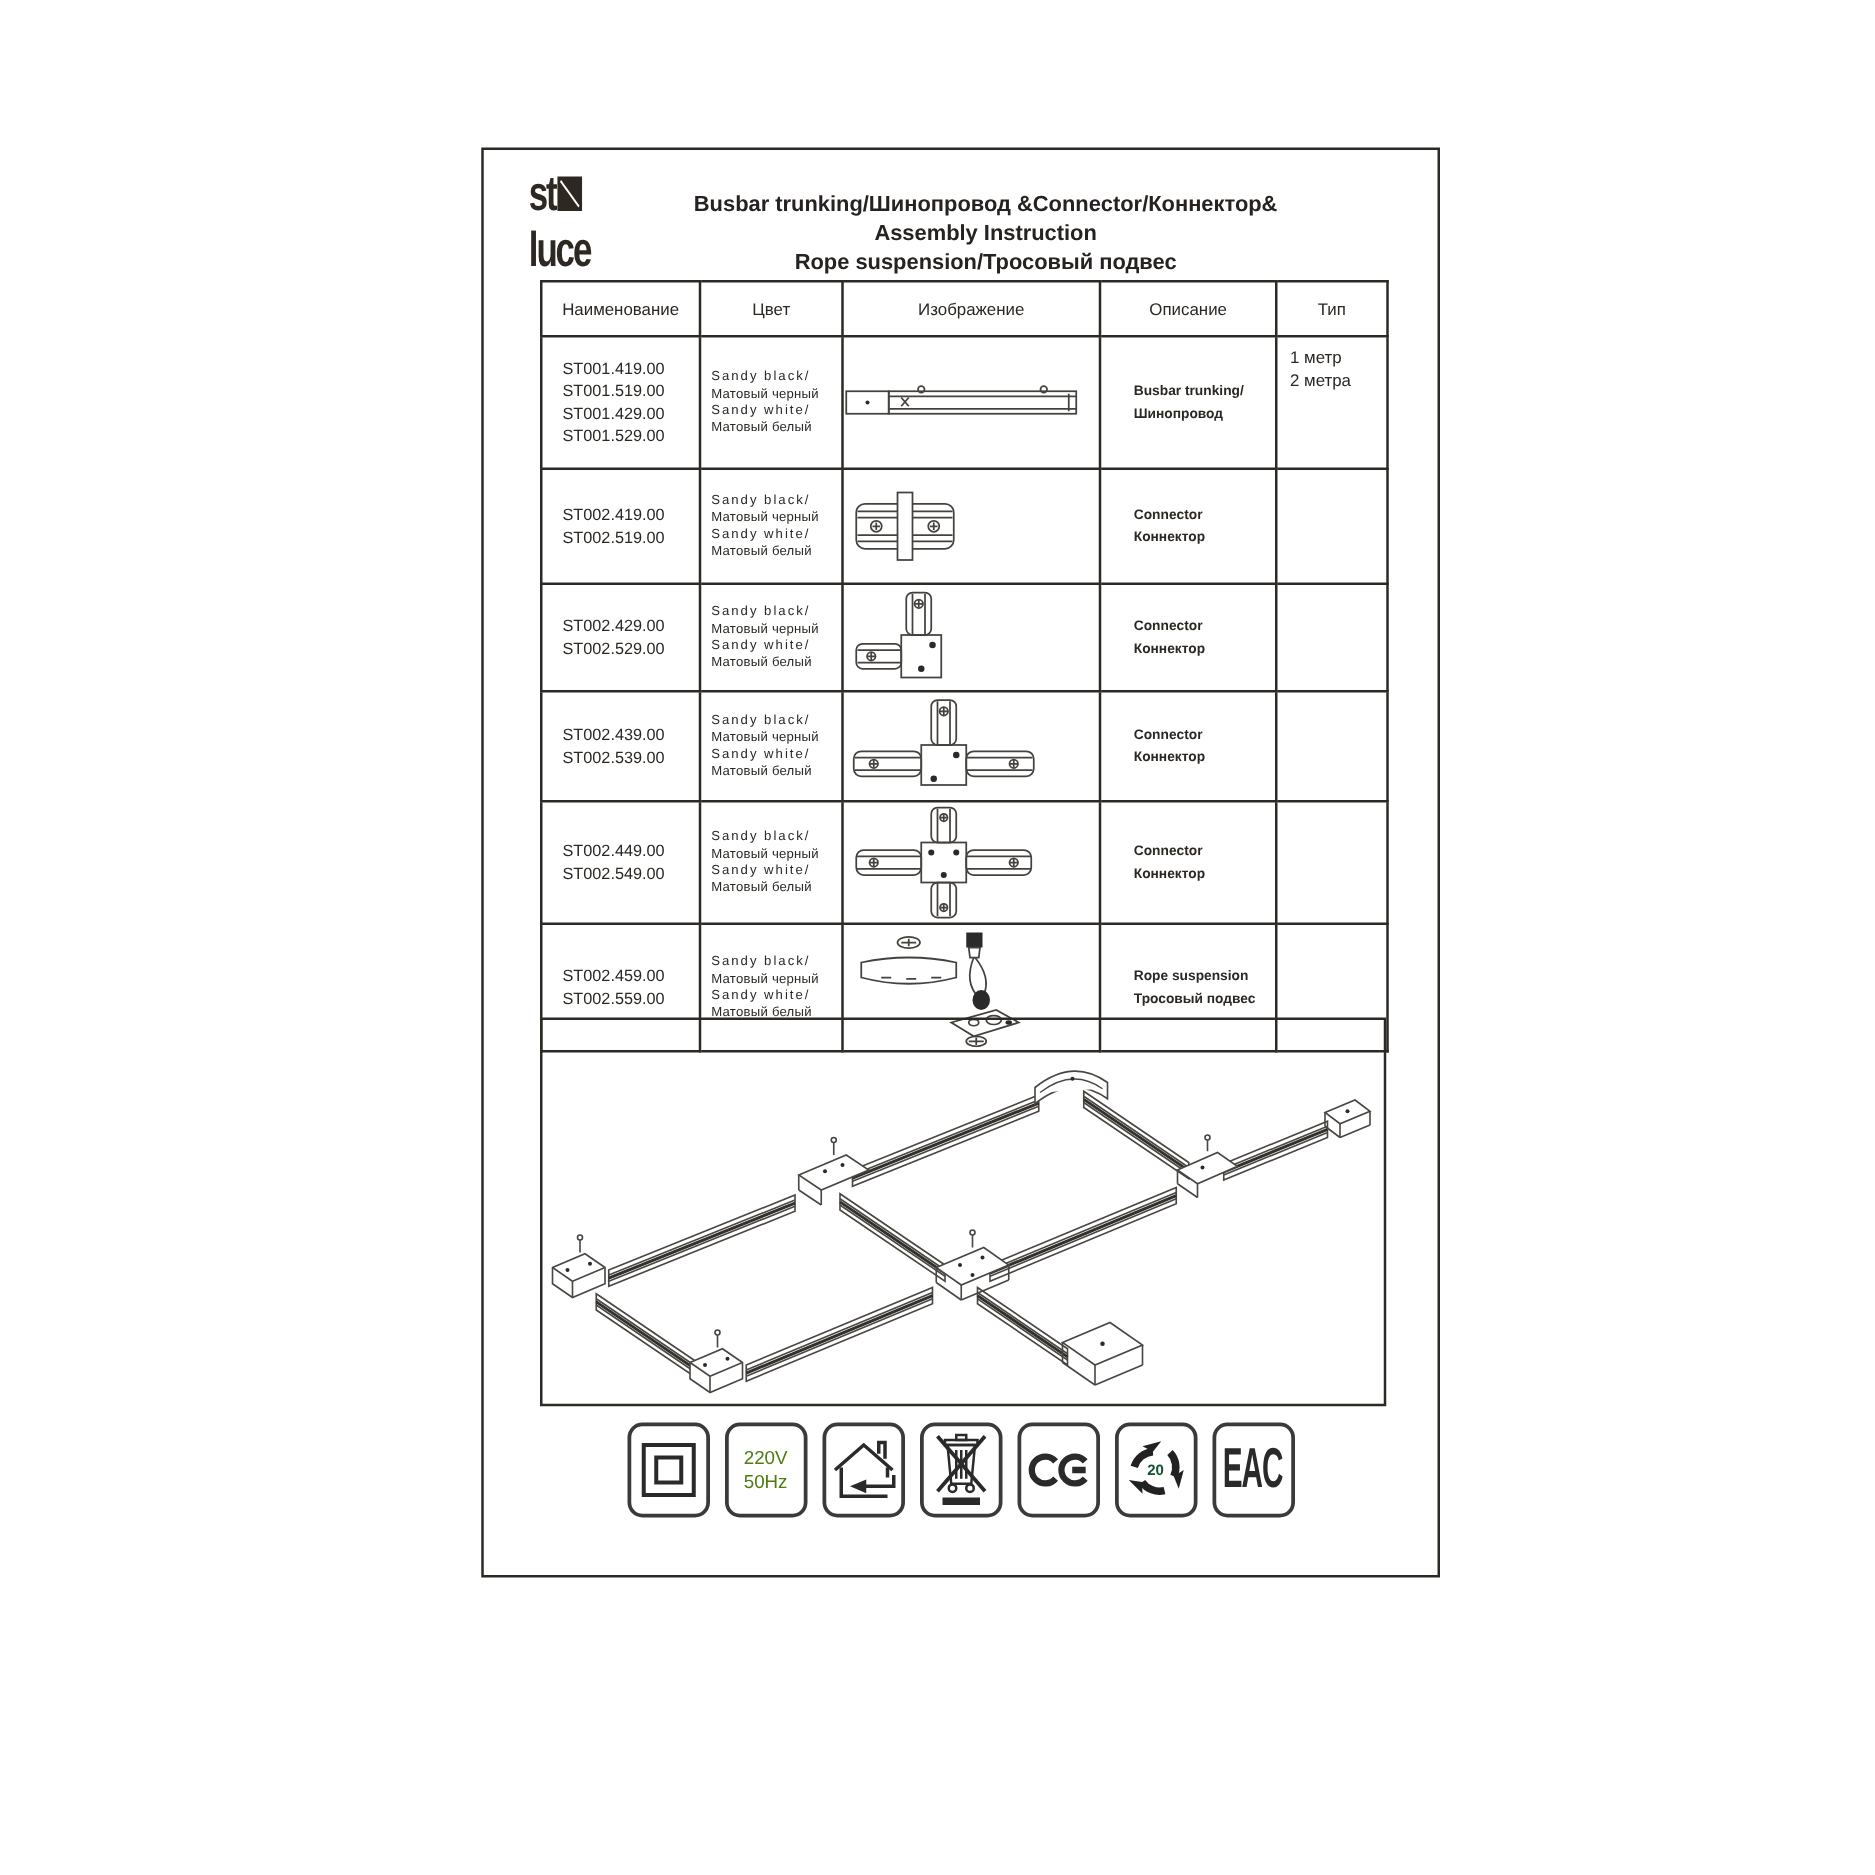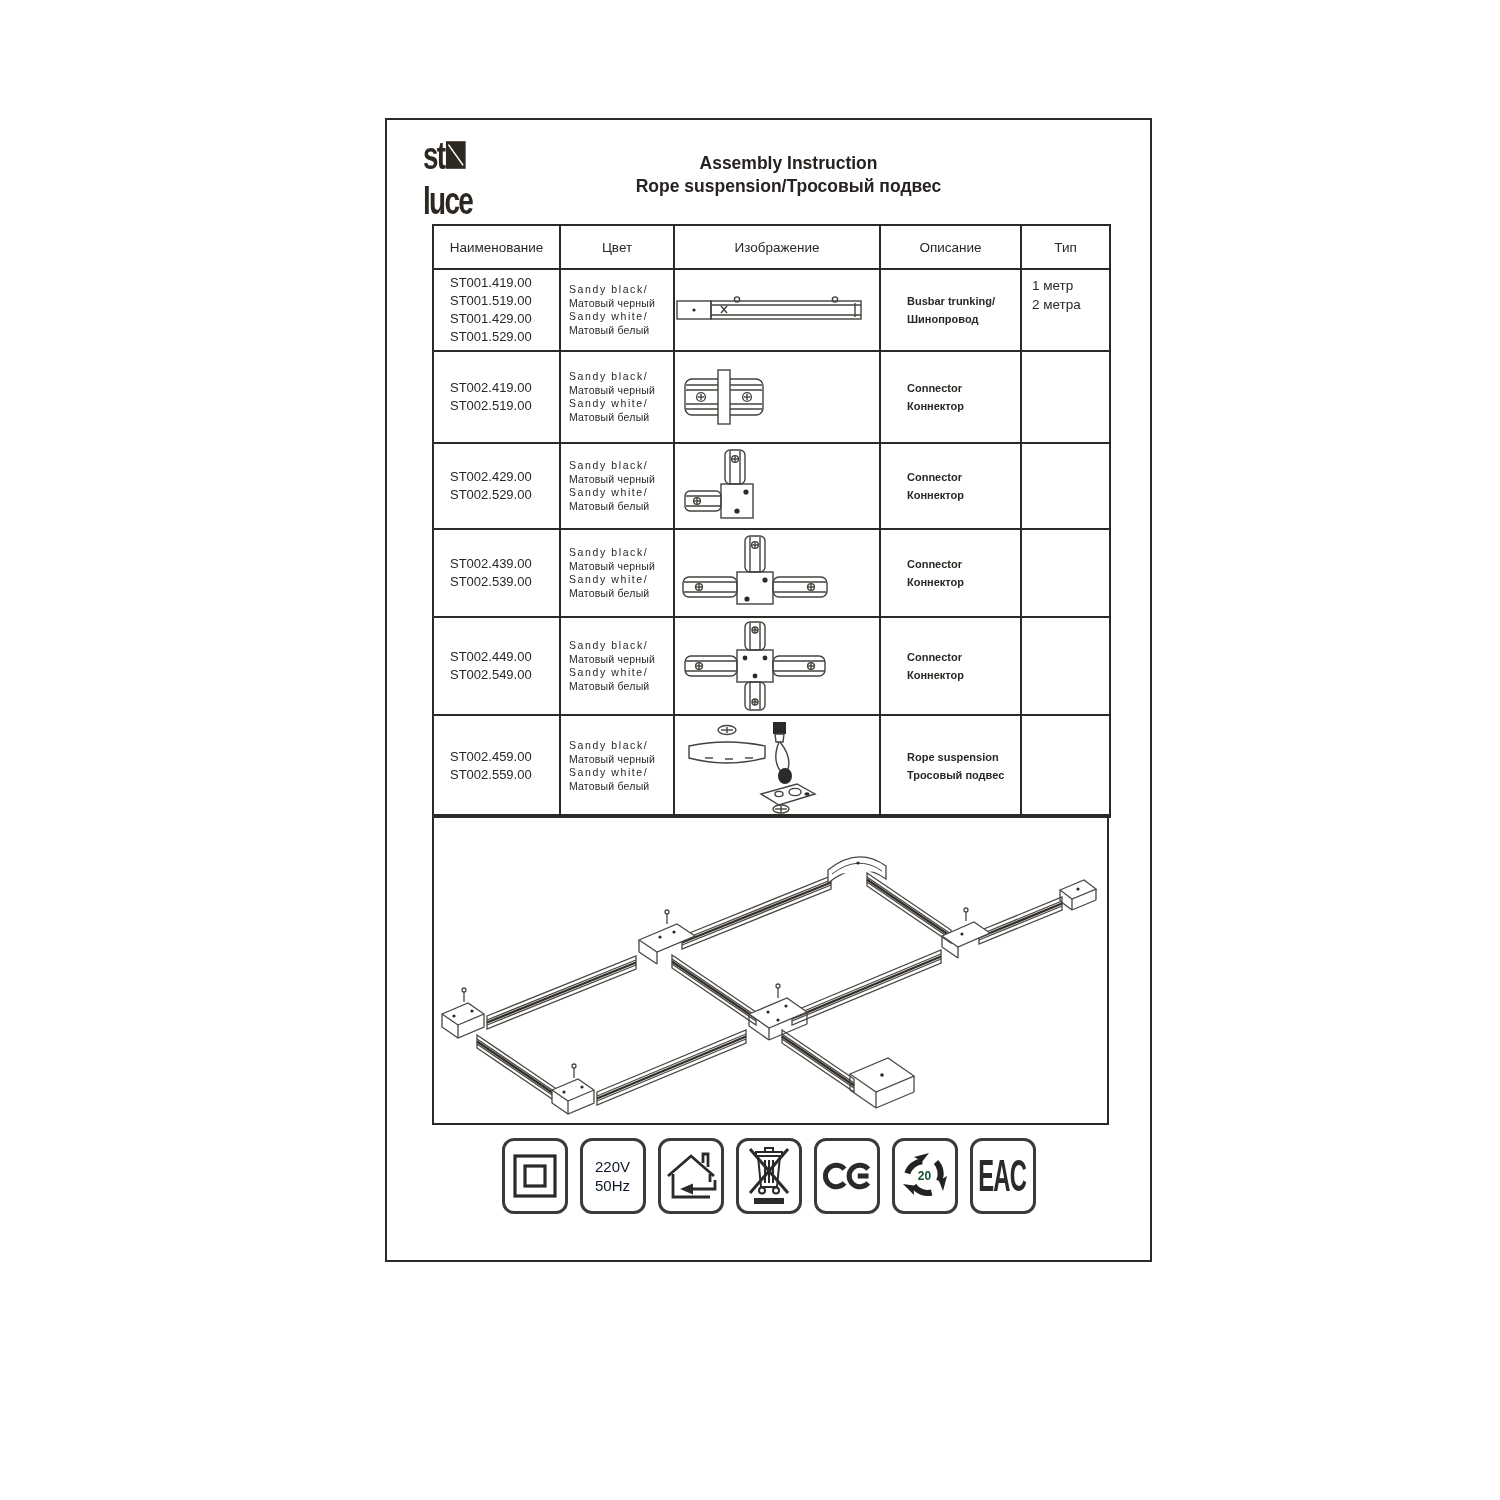--- a/index.html
+++ b/index.html
@@ -28,21 +28,21 @@
   td.img { text-align:center; vertical-align:middle; }
   td.desc { font-size:11px; font-weight:bold; line-height:18px; padding-left:26px; vertical-align:middle; white-space:pre-line; }
   td.type { font-size:13.5px; font-weight:normal; line-height:19px; padding:6px 0 0 10px; vertical-align:top; white-space:pre-line; }
 
   
   .diagram-box { position:absolute; left:45px; top:694px; width:677px; height:311px; border:2px solid #2d2a26; }
 
   
   .icons { position:absolute; left:0; right:0; top:1018px; display:flex; justify-content:center; gap:12px; }
   .icon-box { width:66px; height:76px; border:3px solid #3a3a3a; border-radius:12px; display:flex; align-items:center; justify-content:center; background:#fff; }
-  .icon-box .txt2 { font-size:15px; line-height:19px; text-align:center; color:#0f172a; white-space:pre-line; }
+  .icon-box .txt2 { font-size:15px; line-height:19px; text-align:center; color:#4d7c0f; white-space:pre-line; }
   .icon-box .eac { font-size:29px; font-weight:bold; color:#2a2a2a; transform:scale(0.82,1.55); letter-spacing:-1px; }
   .recycle-wrap { position:relative; width:54px; height:58px; }
   .recycle-wrap .num { position:absolute; left:0; right:0; top:22px; text-align:center; font-size:12px; font-weight:bold; color:#14532d; }
 
   
   .footer { position:absolute; left:0; right:0; top:1108px; text-align:center; font-size:19.5px; color:#2b2723; }
 
   svg { display:block; }
   .lineart { stroke:#45423e; fill:none; stroke-width:1.4; }
   .fillart { fill:#2a2a2a; }
@@ -59,20 +59,21 @@
           <span class="sq">
             <svg width="24" height="24">
               <line x1="3" y1="3" x2="21" y2="21" stroke="#fff" stroke-width="1.6"></line>
             </svg>
           </span>
         </div>
       <div class="row2">luce</div>
     </div>
 
     <div class="title">
+      <div>Busbar trunking/Шинопровод &amp;Connector/Коннектор&amp;</div>
       <div>Assembly Instruction</div>
       <div>Rope suspension/Тросовый подвес</div>
     </div>
 
     <table class="main">
       <colgroup>
           <col style="width:127px">
           <col style="width:114px">
           <col style="width:206px">
           <col style="width:141px">
@@ -80,21 +81,21 @@
         </colgroup>
       <tbody>
           <tr>
         <th>Наименование</th>
         <th>Цвет</th>
         <th>Изображение</th>
         <th>Описание</th>
         <th>Тип</th>
       </tr>
 
-      <tr style="height:82px">
+      <tr style="height:106px">
         <td class="codes">ST001.419.00
 ST001.519.00
 ST001.429.00
 ST001.529.00</td>
         <td class="colors">
           <span class="en">Sandy black/</span>
           <span class="ru">Матовый черный</span>
           <span class="en">Sandy white/</span>
           <span class="ru">Матовый белый</span>
         </td>

